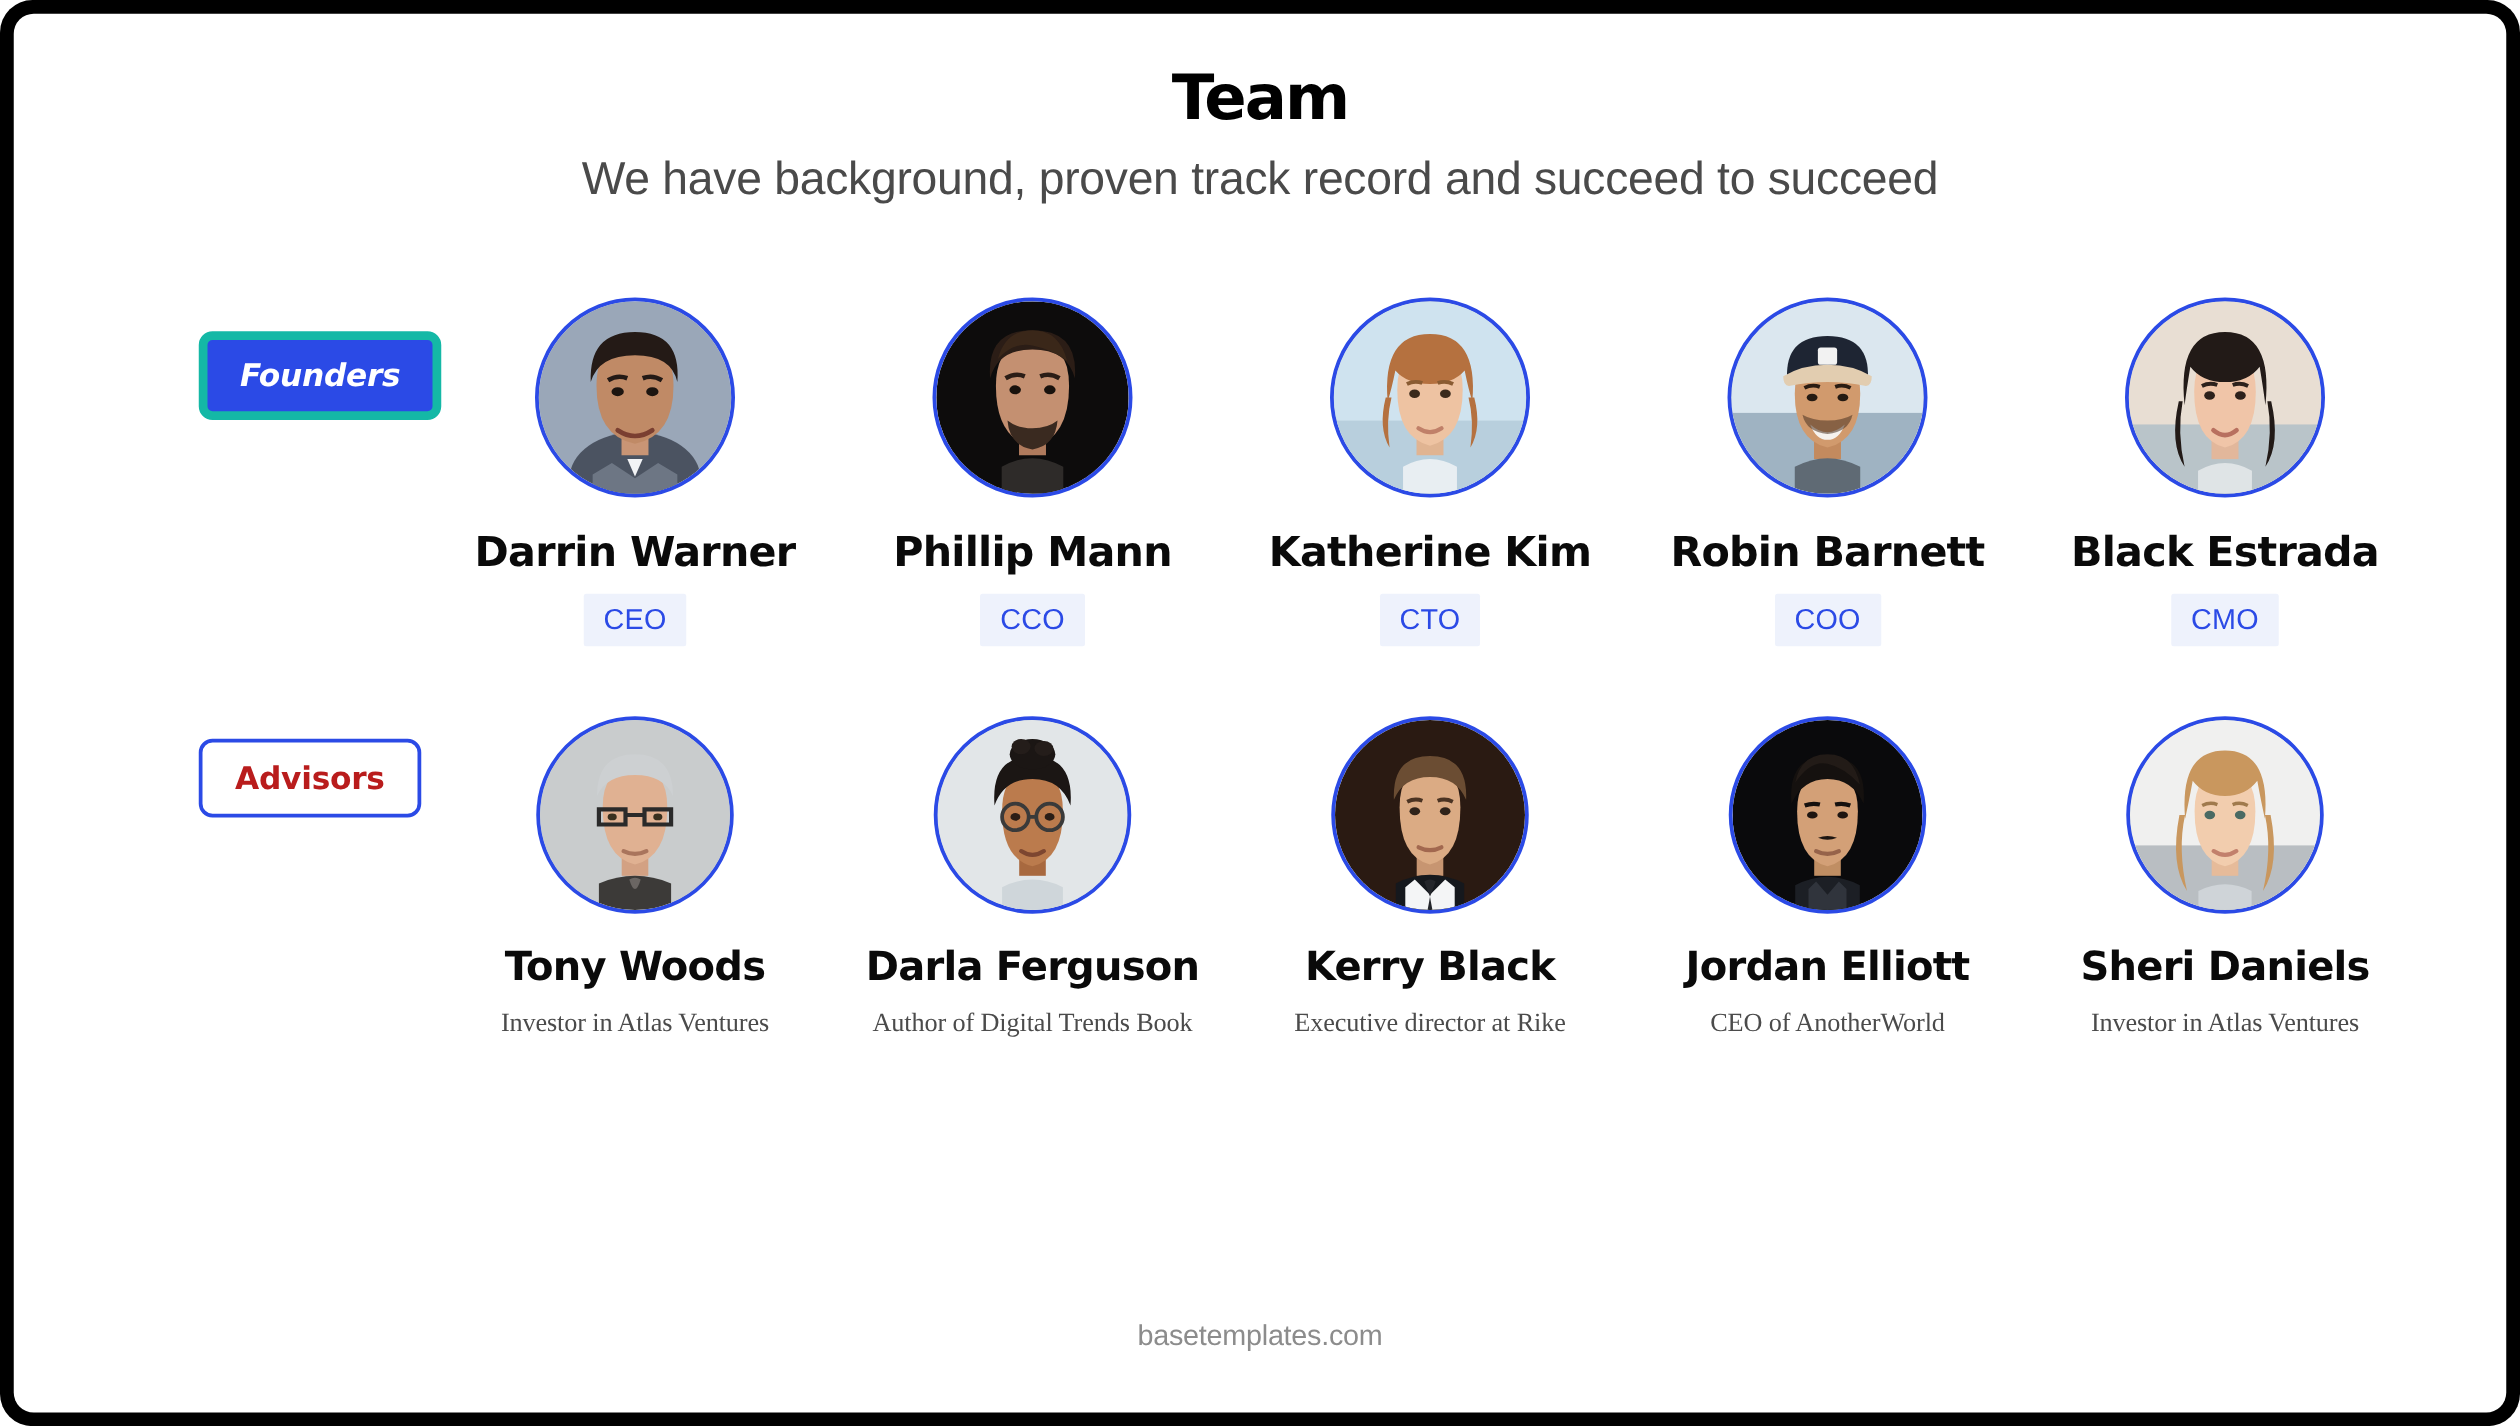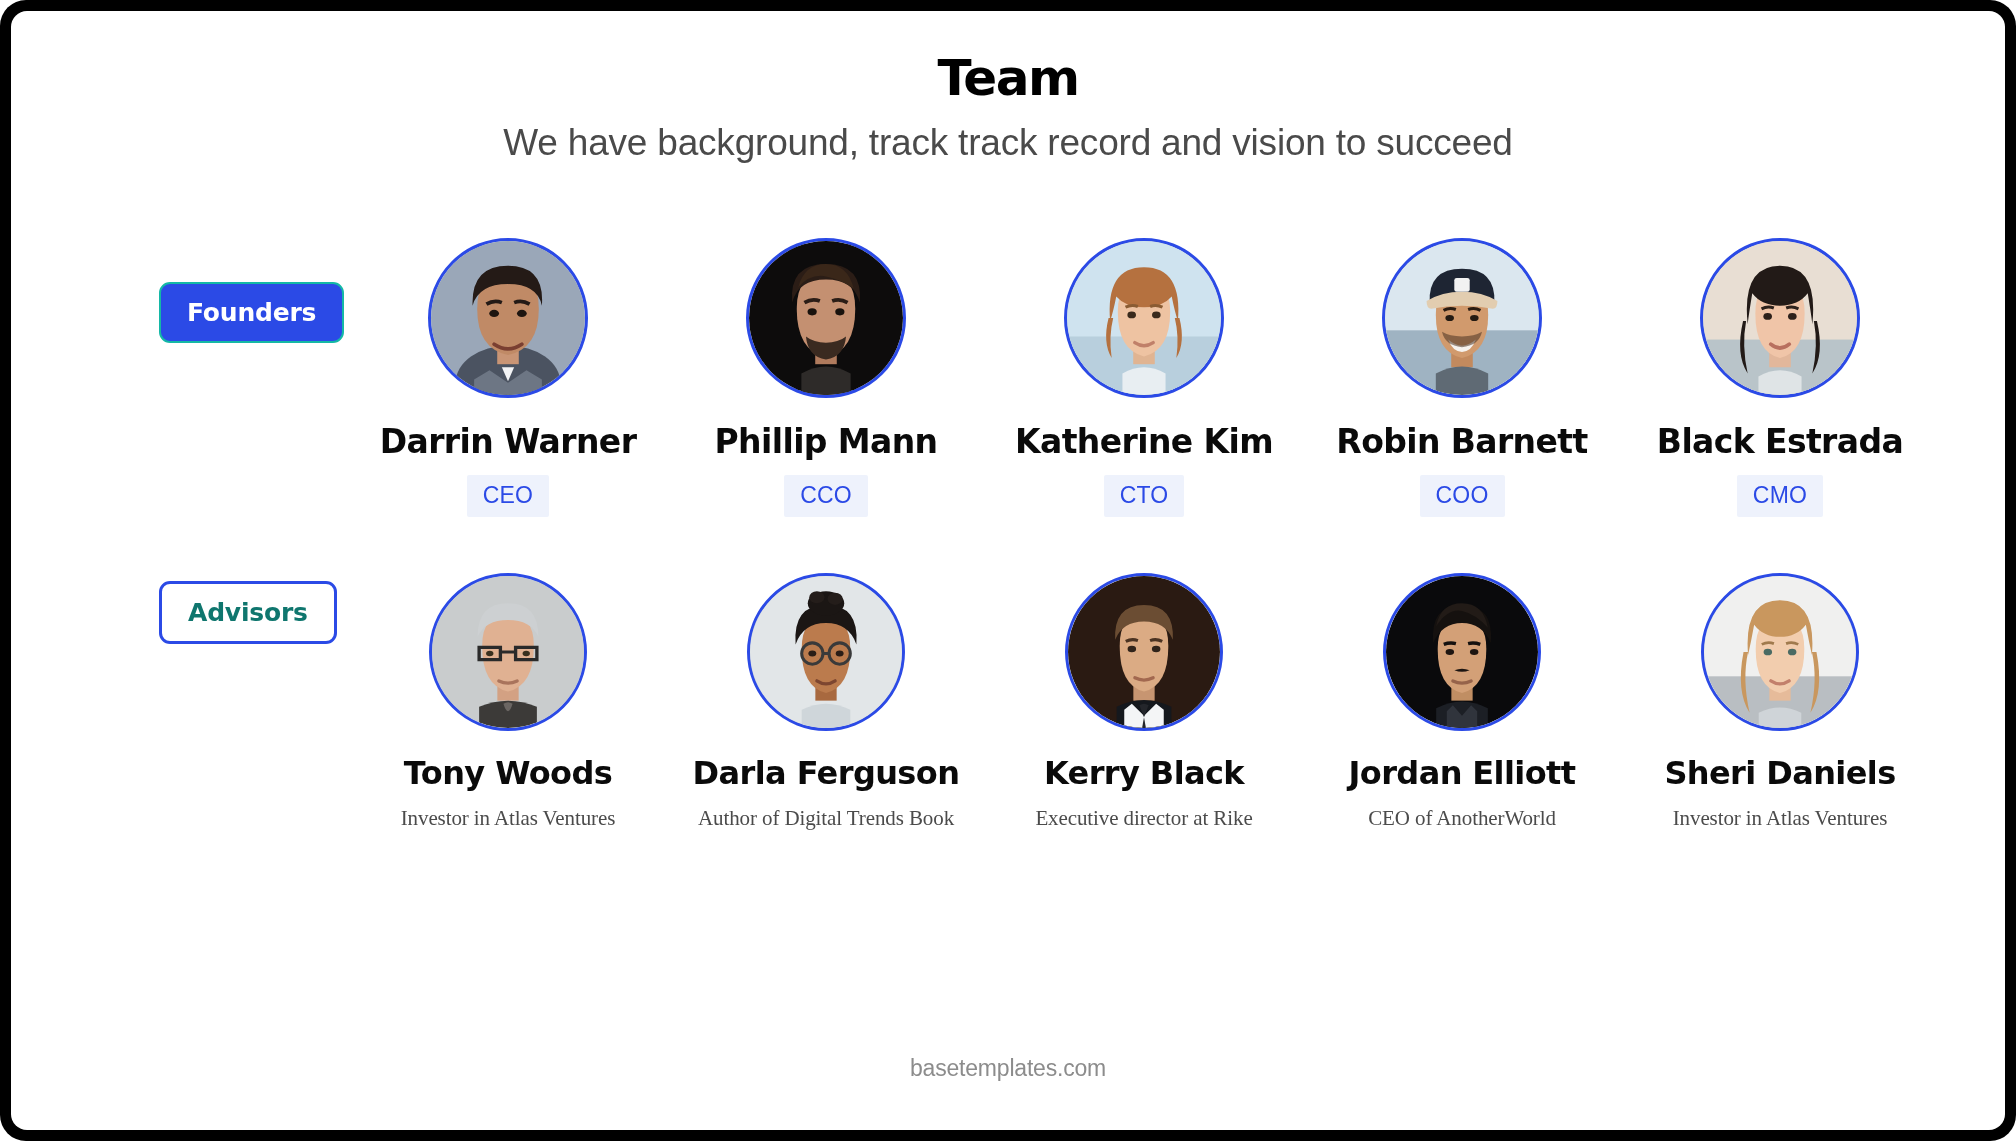--- a/index.html
+++ b/index.html
@@ -78,30 +78,31 @@
     font-size: 25px;
     font-weight: 700;
     letter-spacing: -0.2px;
     border-radius: 11px;
     font-family: "DejaVu Sans", sans-serif;
     white-space: nowrap;
   }
   .group-badge.filled {
     background: #2b4ae6;
     color: #ffffff;
-    border: 2px solid #14b8a6;
+    border: 7px solid #14b8a6;
     padding: 14px 26px;
-    top: 44px;
+    top: 27px;
+    font-style: italic;
   }
   .group-badge.outlined {
     background: #ffffff;
-    color: #0f766e;
+    color: #b91c1c;
     border: 3px solid #2b4ae6;
     padding: 14px 26px;
-    top: 8px;
+    top: 18px;
   }
 
   .members {
     display: flex;
     flex: 1 1 auto;
     justify-content: flex-start;
     margin-left: 190px;
   }
 
   .member {
@@ -181,21 +182,21 @@
   }
 </style>
 </head>
 <body>
 
 <div class="slide-frame">
   <div class="slide-inner">
 
     <div class="header">
       <div class="page-title">Team</div>
-      <div class="page-subtitle">We have background, track track record and vision to succeed</div>
+      <div class="page-subtitle">We have background, proven track record and succeed to succeed</div>
     </div>
 
     <div class="team-section">
 
       <div class="team-row founders-row">
         <div class="group-badge filled">Founders</div>
 
         <div class="members">
 
           <div class="member">

